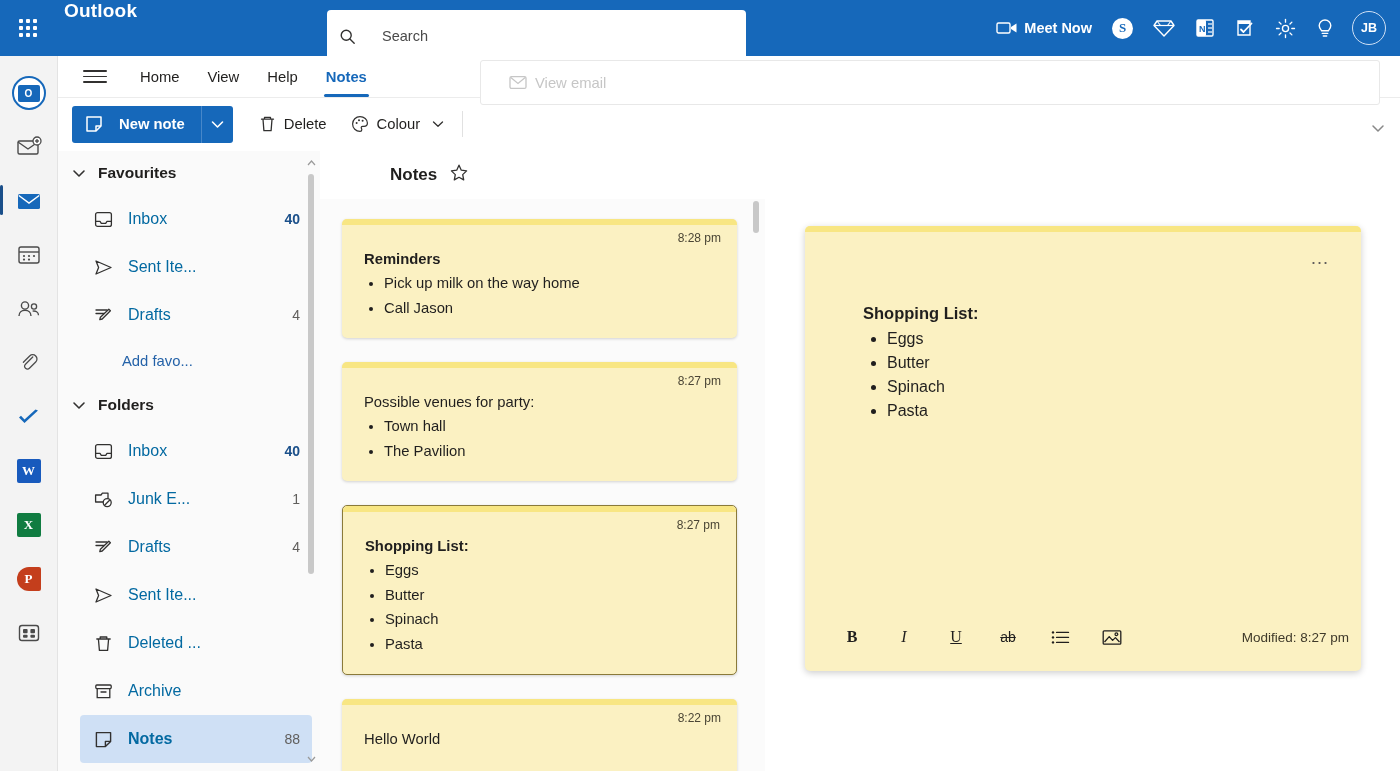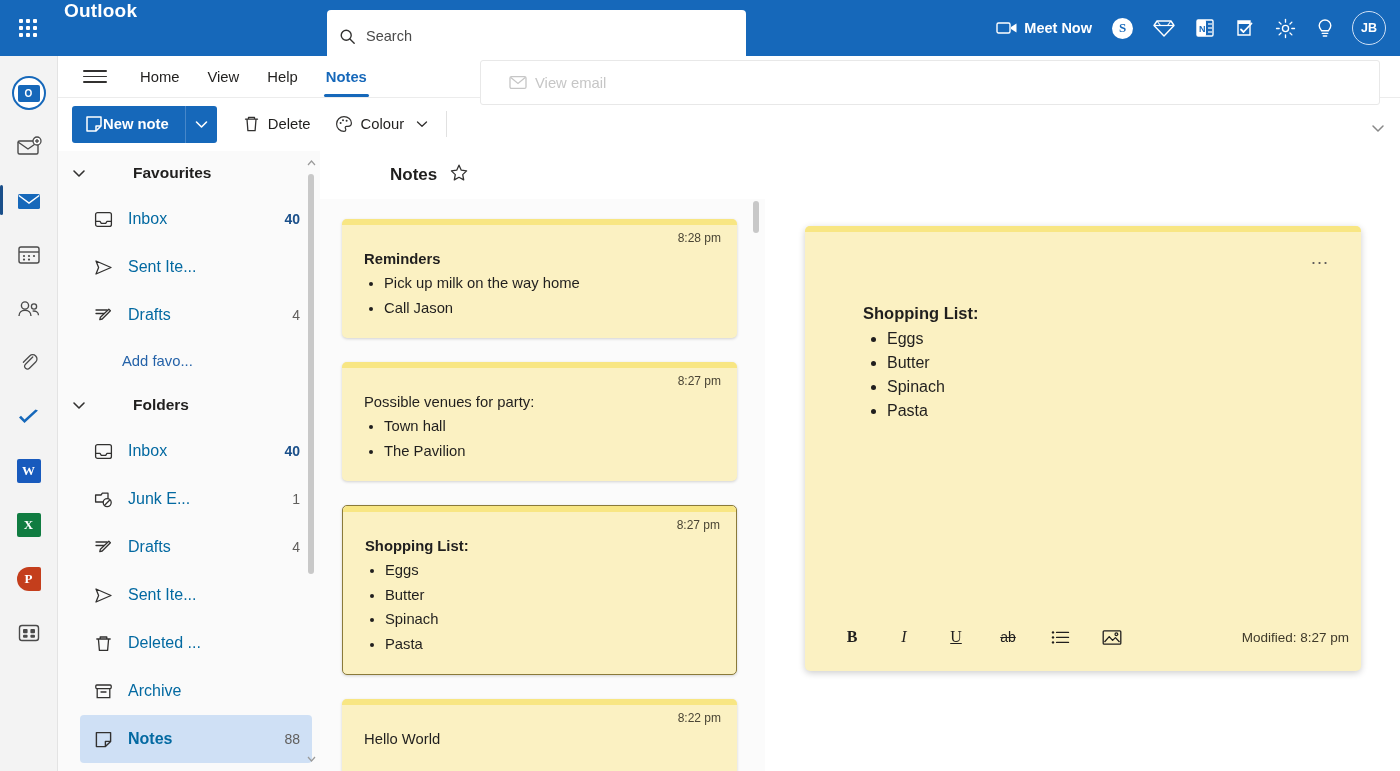--- a/index.html
+++ b/index.html
@@ -25,20 +25,21 @@
   }
   .waffle-grid i { display: block; width: 4px; height: 4px; background: #ffffff; border-radius: 1px; }
   .brand {
     color: #ffffff; font-size: 19px; font-weight: bold; letter-spacing: .2px;
     margin-left: 8px;
   }
   .searchwrap {
     position: absolute; left: 327px; top: 10px; width: 419px; height: 52px;
     background: #ffffff; border-radius: 4px; display: flex; align-items: center;
     padding: 0 12px;
+    gap: 16px;
   }
   .searchwrap svg { flex: 0 0 auto; }
   .search-input {
     border: none; outline: none; font-family: "Liberation Sans", sans-serif;
     font-size: 14.5px; color: #201f1e; margin-left: 10px; width: 360px; background: transparent;
   }
   .search-input::placeholder { color: #4a4a4a; }
   .topright {
     position: absolute; right: 0; top: 0; height: 56px; display: flex; align-items: center;
   }
@@ -110,21 +111,21 @@
   .tab.active { color: #1668ba; font-weight: bold; }
   .tab.active::after {
     content: ""; position: absolute; left: 12px; right: 12px; bottom: 1px; height: 2.5px;
     background: #1668ba; border-radius: 2px;
   }
   .toolbar {
     height: 52px; display: flex; align-items: center; padding-left: 14px; gap: 0;
   }
   .newnote-btn {
     height: 37px; background: #1668ba; color: #ffffff; border: none; border-radius: 3px 0 0 3px;
-    display: flex; align-items: center; gap: 0; padding: 0 16px 0 13px;
+    display: flex; align-items: center; gap: 16px; padding: 0 16px 0 13px;
     font-size: 14.8px; font-weight: bold; cursor: pointer; font-family: "Liberation Sans", sans-serif;
   }
   .newnote-caret {
     height: 37px; width: 32px; background: #1668ba; border: none; border-left: 1px solid #4787c9;
     border-radius: 0 3px 3px 0; display: flex; align-items: center; justify-content: center;
     cursor: pointer;
   }
   .tb-btn {
     height: 37px; display: flex; align-items: center; gap: 8px; padding: 0 12px;
     font-size: 14.8px; color: #201f1e; background: transparent; border: none; cursor: pointer;
@@ -141,21 +142,21 @@
     position: absolute; right: 8px; top: 58px; width: 28px; height: 28px;
     display: flex; align-items: center; justify-content: center; cursor: pointer;
   }
 
   
   .folderpane {
     position: absolute; left: 58px; top: 151px; width: 262px; height: 620px;
     background: #fafafa; overflow: hidden;
   }
   .fp-section-head {
-    display: flex; align-items: center; height: 44px; padding-left: 14px; cursor: pointer; gap: 35px;
+    display: flex; align-items: center; height: 44px; padding-left: 14px; cursor: pointer;
   }
   .fp-section-title { font-size: 15.5px; font-weight: bold; color: #201f1e; margin-left: 12px; }
   .fp-row {
     display: flex; align-items: center; height: 48px; margin: 0 8px 0 22px;
     padding-left: 14px; border-radius: 4px; cursor: pointer;
   }
   .fp-row.selected { background: #cfe0f5; }
   .fp-row .ico { width: 24px; display: flex; align-items: center; justify-content: flex-start; }
   .fp-label { font-size: 16px; color: #0369a1; margin-left: 10px; flex: 1; white-space: nowrap; }
   .fp-row.selected .fp-label { font-weight: bold; }

